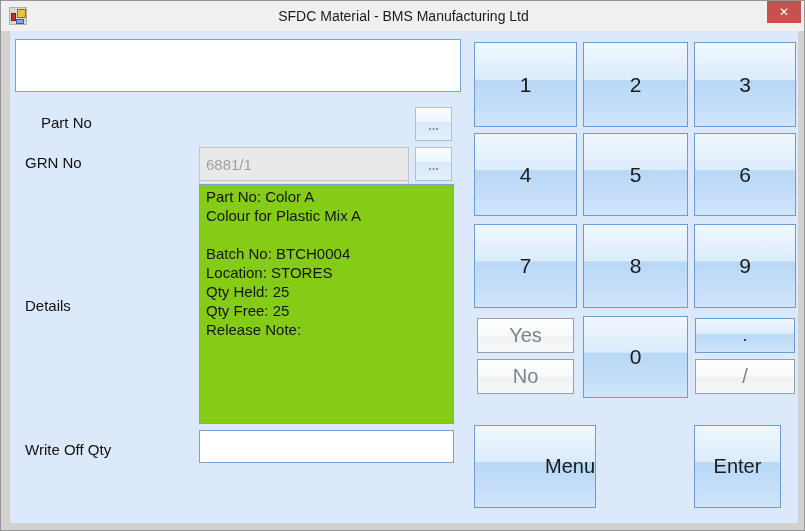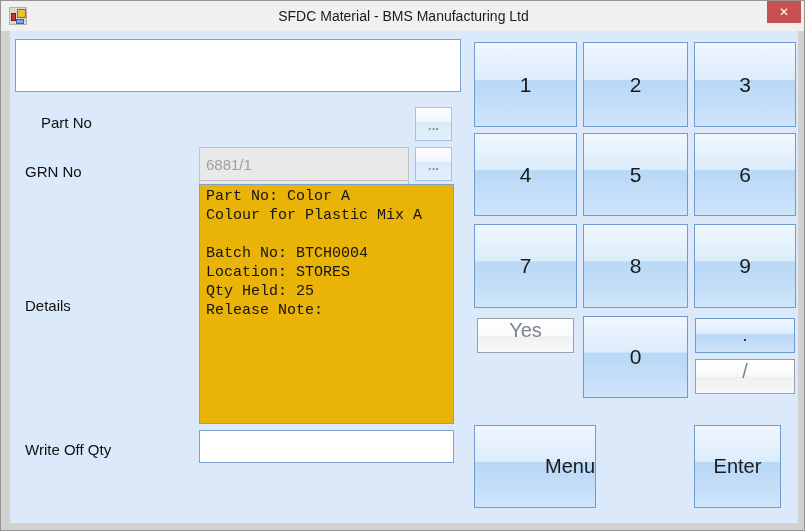--- a/index.html
+++ b/index.html
@@ -59,41 +59,41 @@
   .dots-btn {
     position:absolute; width:37px; height:34px;
     background:linear-gradient(180deg,#fefefe 0%,#eef5fd 44%,#d9eafa 45%,#e3effc 100%);
     border:1px solid #a7c2e1;
     color:#8a9097; font-size:13px; font-weight:bold;
     display:flex; align-items:flex-end; justify-content:center;
     padding-bottom:7px; cursor:default;
   }
   .details-box {
     position:absolute; left:198px; top:183px; width:255px; height:240px;
-    background:#eab308; border:1px solid #7da2ce;
-    padding:2px 6px; overflow:hidden;font-family:Liberation Mono, monospace;
+    background:#84cc16; border:1px solid #7da2ce;
+    padding:2px 6px; overflow:hidden;
   }
   .details-line { font-size:15px; line-height:19px; min-height:19px; color:#141414; white-space:nowrap; }
   .writeoff-input {
     position:absolute; left:198px; top:429px; width:255px; height:33px;
     background:#ffffff; border:1px solid #7da2ce;
     font-size:15px; padding:0 6px; outline:none;
   }
 
   
   .kb {
     position:absolute;
     display:flex; align-items:center; justify-content:center;
     font-size:21px; color:#1b1b1b;
     background:linear-gradient(180deg,#f0f7fe 0%,#dcecfb 44%,#b8d8f6 45%,#c3ddf8 72%,#cfe5fa 100%);
     border:1px solid #6f9bd0; cursor:default;
   }
   .kw {
     position:absolute;
-    display:flex; justify-content:center;
+    display:flex; align-items:center; justify-content:center;
     font-size:20px; color:#7d848c;
     background:linear-gradient(180deg,#ffffff 0%,#f8f9fa 50%,#eef0f2 51%,#f7f8f9 100%);
     border:1px solid #9aa0a7; cursor:default;
   }
 </style>
 </head>
 <body>
 
 <div class="window">
 
@@ -112,34 +112,35 @@
   <div class="client"></div>
 
   <input class="scan-box" value="" style="">
 
   <div class="field-label" style="left:24px; top:113px;margin-left:16px;">Part No</div>
   <input class="dfield" style="left: 198px; top: 106px; margin-top: 44px;" disabled="" value="color a">
   <div class="dots-btn" style="left:414px; top:106px;">
     <span>...</span>
   </div>
 
-  <div class="field-label" style="left:24px; top:162px;">GRN No</div>
+  <div class="field-label" style="left:24px; top:153px;">GRN No</div>
   <input class="dfield" style="left: 198px; top: 146px;" disabled="" value="6881/1">
   <div class="dots-btn" style="left:414px; top:146px;">
     <span>...</span>
   </div>
 
   <div class="field-label" style="left:24px; top:296px;">Details</div>
   <div class="details-box">
     <div class="details-line">Part No: Color A</div>
     <div class="details-line">Colour for Plastic Mix A</div>
     <div class="details-line"></div>
     <div class="details-line">Batch No: BTCH0004</div>
     <div class="details-line">Location: STORES</div>
     <div class="details-line">Qty Held: 25</div>
+    <div class="details-line">Qty Free: 25</div>
     <div class="details-line">Release Note:</div>
   </div>
 
   <div class="field-label" style="left:24px; top:440px;">Write Off Qty</div>
   <input class="writeoff-input" value="" style="">
 
   <div class="kb" style="left:473px; top:41px;  width:103px; height:85px;">
       <span>1</span>
     </div>
   <div class="kb" style="left:582px; top:41px;  width:105px; height:85px;">
@@ -165,20 +166,23 @@
   <div class="kb" style="left:582px; top:223px; width:105px; height:84px;">
       <span>8</span>
     </div>
   <div class="kb" style="left:693px; top:223px; width:102px; height:84px;">
       <span>9</span>
     </div>
 
   <div class="kw" style="left:476px; top:317px; width:97px;  height:35px;">
       <span>Yes</span>
     </div>
+  <div class="kw" style="left:476px; top:358px; width:97px;  height:35px;">
+      <span>No</span>
+    </div>
 
   <div class="kb" style="left:582px; top:315px; width:105px; height:82px;">
       <span>0</span>
     </div>
 
   <div class="kb" style="left:694px; top:317px; width:100px; height:35px; font-size:18px;">
       <span>.</span>
     </div>
   <div class="kw" style="left:694px; top:358px; width:100px; height:35px;">
       <span>/</span>

